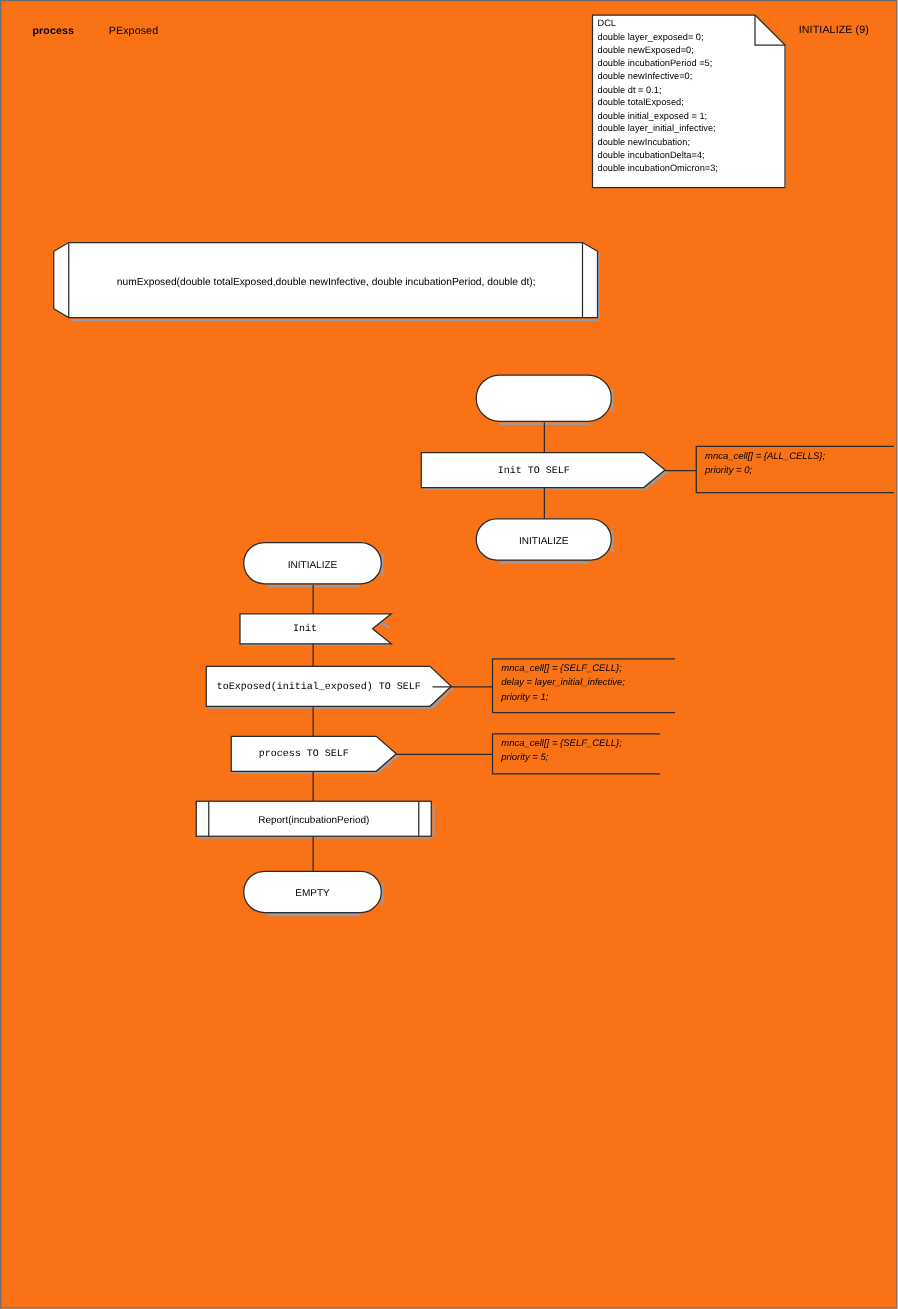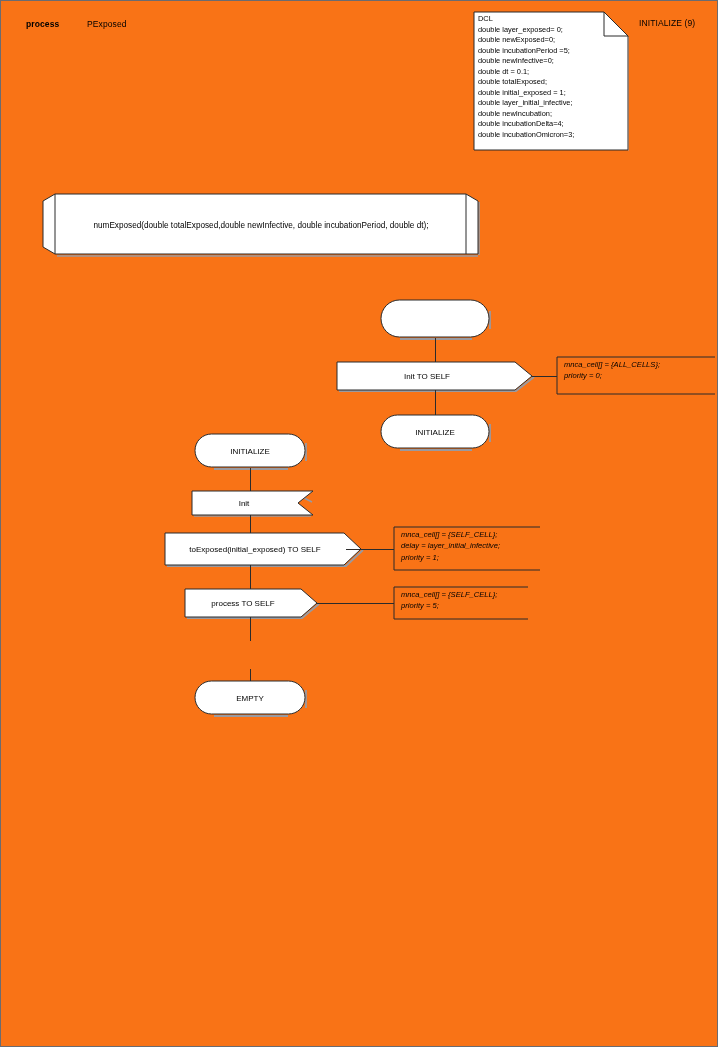--- a/index.html
+++ b/index.html
@@ -79,21 +79,21 @@
     position: absolute;
     left: 0; top: 0;
     width: 100%; height: 100%;
     display: flex;
     align-items: center;
     justify-content: center;
     font-size: 8px;
     white-space: nowrap;
     pointer-events: none;
   }
-  .shape .lbl.shift-left { justify-content: center; padding-right: 18px; }
+  .shape .lbl.shift-left { justify-content: center; padding-right: 18px; font-family: Liberation Mono, monospace; }
 
   
   .cmt { position: absolute; font-style: italic; }
   .cmt svg { position: absolute; left: 0; top: 0; display: block; }
   .cmt .ctext {
     position: absolute;
     left: 8px;
     top: 3px;
     font-size: 7.6px;
     line-height: 11.4px;
@@ -239,24 +239,32 @@
   <div class="cmt" style="left:392px; top:585px; width:136px; height:35px;">
     <svg width="136" height="35" viewBox="0 0 136 35">
       <path d="M135,1 L1,1 L1,33 L135,33" fill="none" stroke="#2b2b2b" stroke-width="1"></path>
     </svg>
     <div class="ctext">mnca_cell[] = {SELF_CELL};
 priority = 5;</div>
   </div>
 
   <div class="conn v" style="left:249px; top:616px; height:24px;"></div>
 
+  <div class="shape" style="left:155px; top:639px; width:190px; height:30px;">
+    <svg width="192" height="32" viewBox="0 0 192 32">
+      <path d="M3,30 L190,30 M191,4 L191,29" fill="none" stroke="#9a9aa0" stroke-width="1.6"></path>
+      <rect x="1" y="1" width="188" height="28" fill="#ffffff" stroke="#2b2b2b" stroke-width="1"></rect>
+      <path d="M11,1 L11,29 M179,1 L179,29" fill="none" stroke="#2b2b2b" stroke-width="1"></path>
+    </svg>
+    <div class="lbl">Report(incubationPeriod)</div>
+  </div>
 
   <div class="conn v" style="left:249px; top:668px; height:28px;"></div>
 
-  <div class="shape" style="left:193px; top:679px; width:112px; height:36px;">
+  <div class="shape" style="left:193px; top:695px; width:112px; height:36px;">
     <svg width="114" height="38" viewBox="0 0 114 38">
       <path d="M20,36 L94,36 M112,10 L112,28" fill="none" stroke="#9a9aa0" stroke-width="1.8"></path>
       <rect x="1" y="1" width="110" height="33" rx="16.5" ry="16.5" fill="#ffffff" stroke="#2b2b2b" stroke-width="1"></rect>
     </svg>
     <div class="lbl">EMPTY</div>
   </div>
 
 </div>
 
 </body></html>

